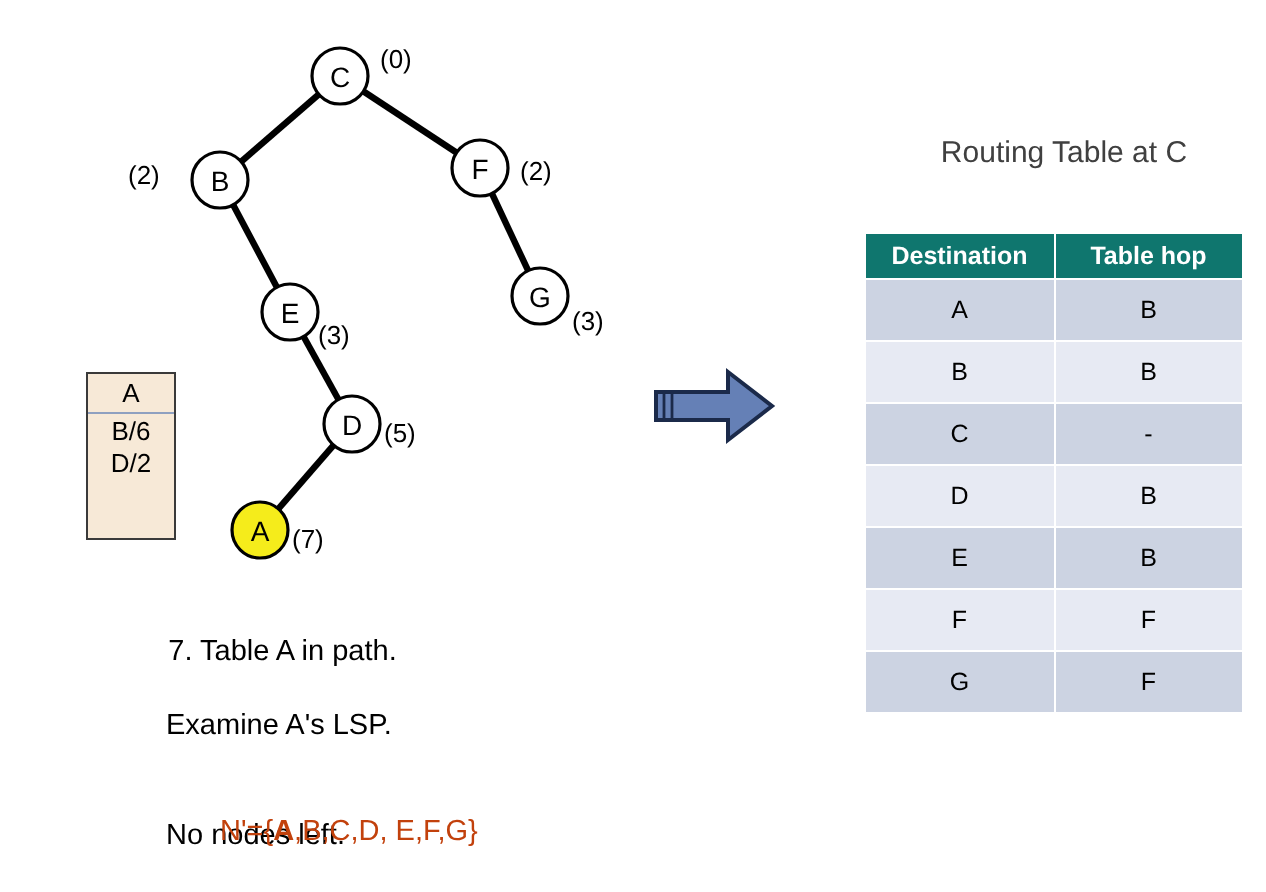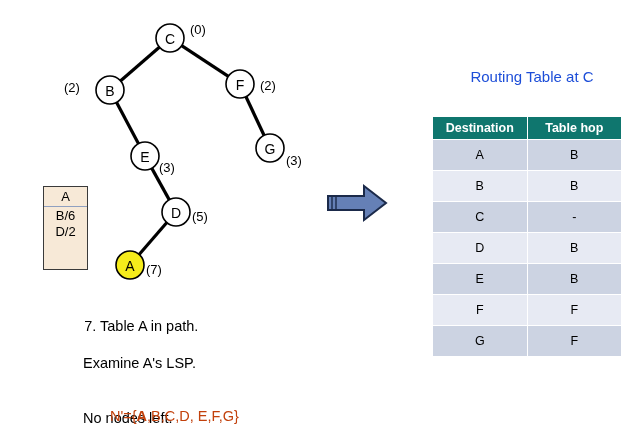--- a/index.html
+++ b/index.html
@@ -116,21 +116,21 @@
   }
 
   
   .table-title {
     position: absolute;
     left: 452px;
     top: 68px;
     width: 160px;
     text-align: center;
     font-size: 15px;
-    color: #1d4ed8;
+    color: #404040;
     white-space: nowrap;
   }
   .routing-table {
     position: absolute;
     left: 432px;
     top: 116px;
     width: 190px;
     border-collapse: separate;
     border-spacing: 1.5px;
     table-layout: fixed;

